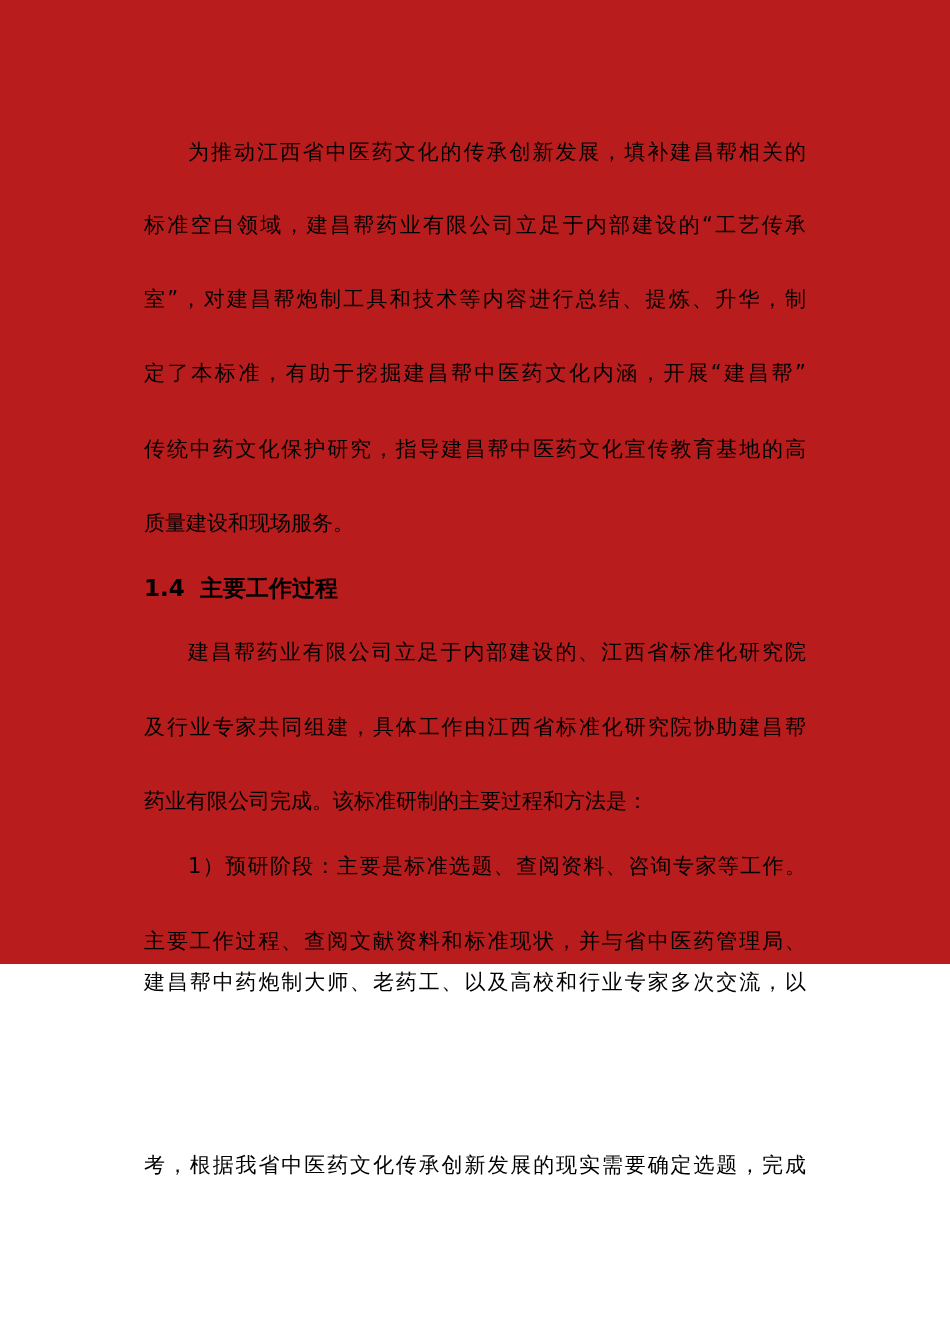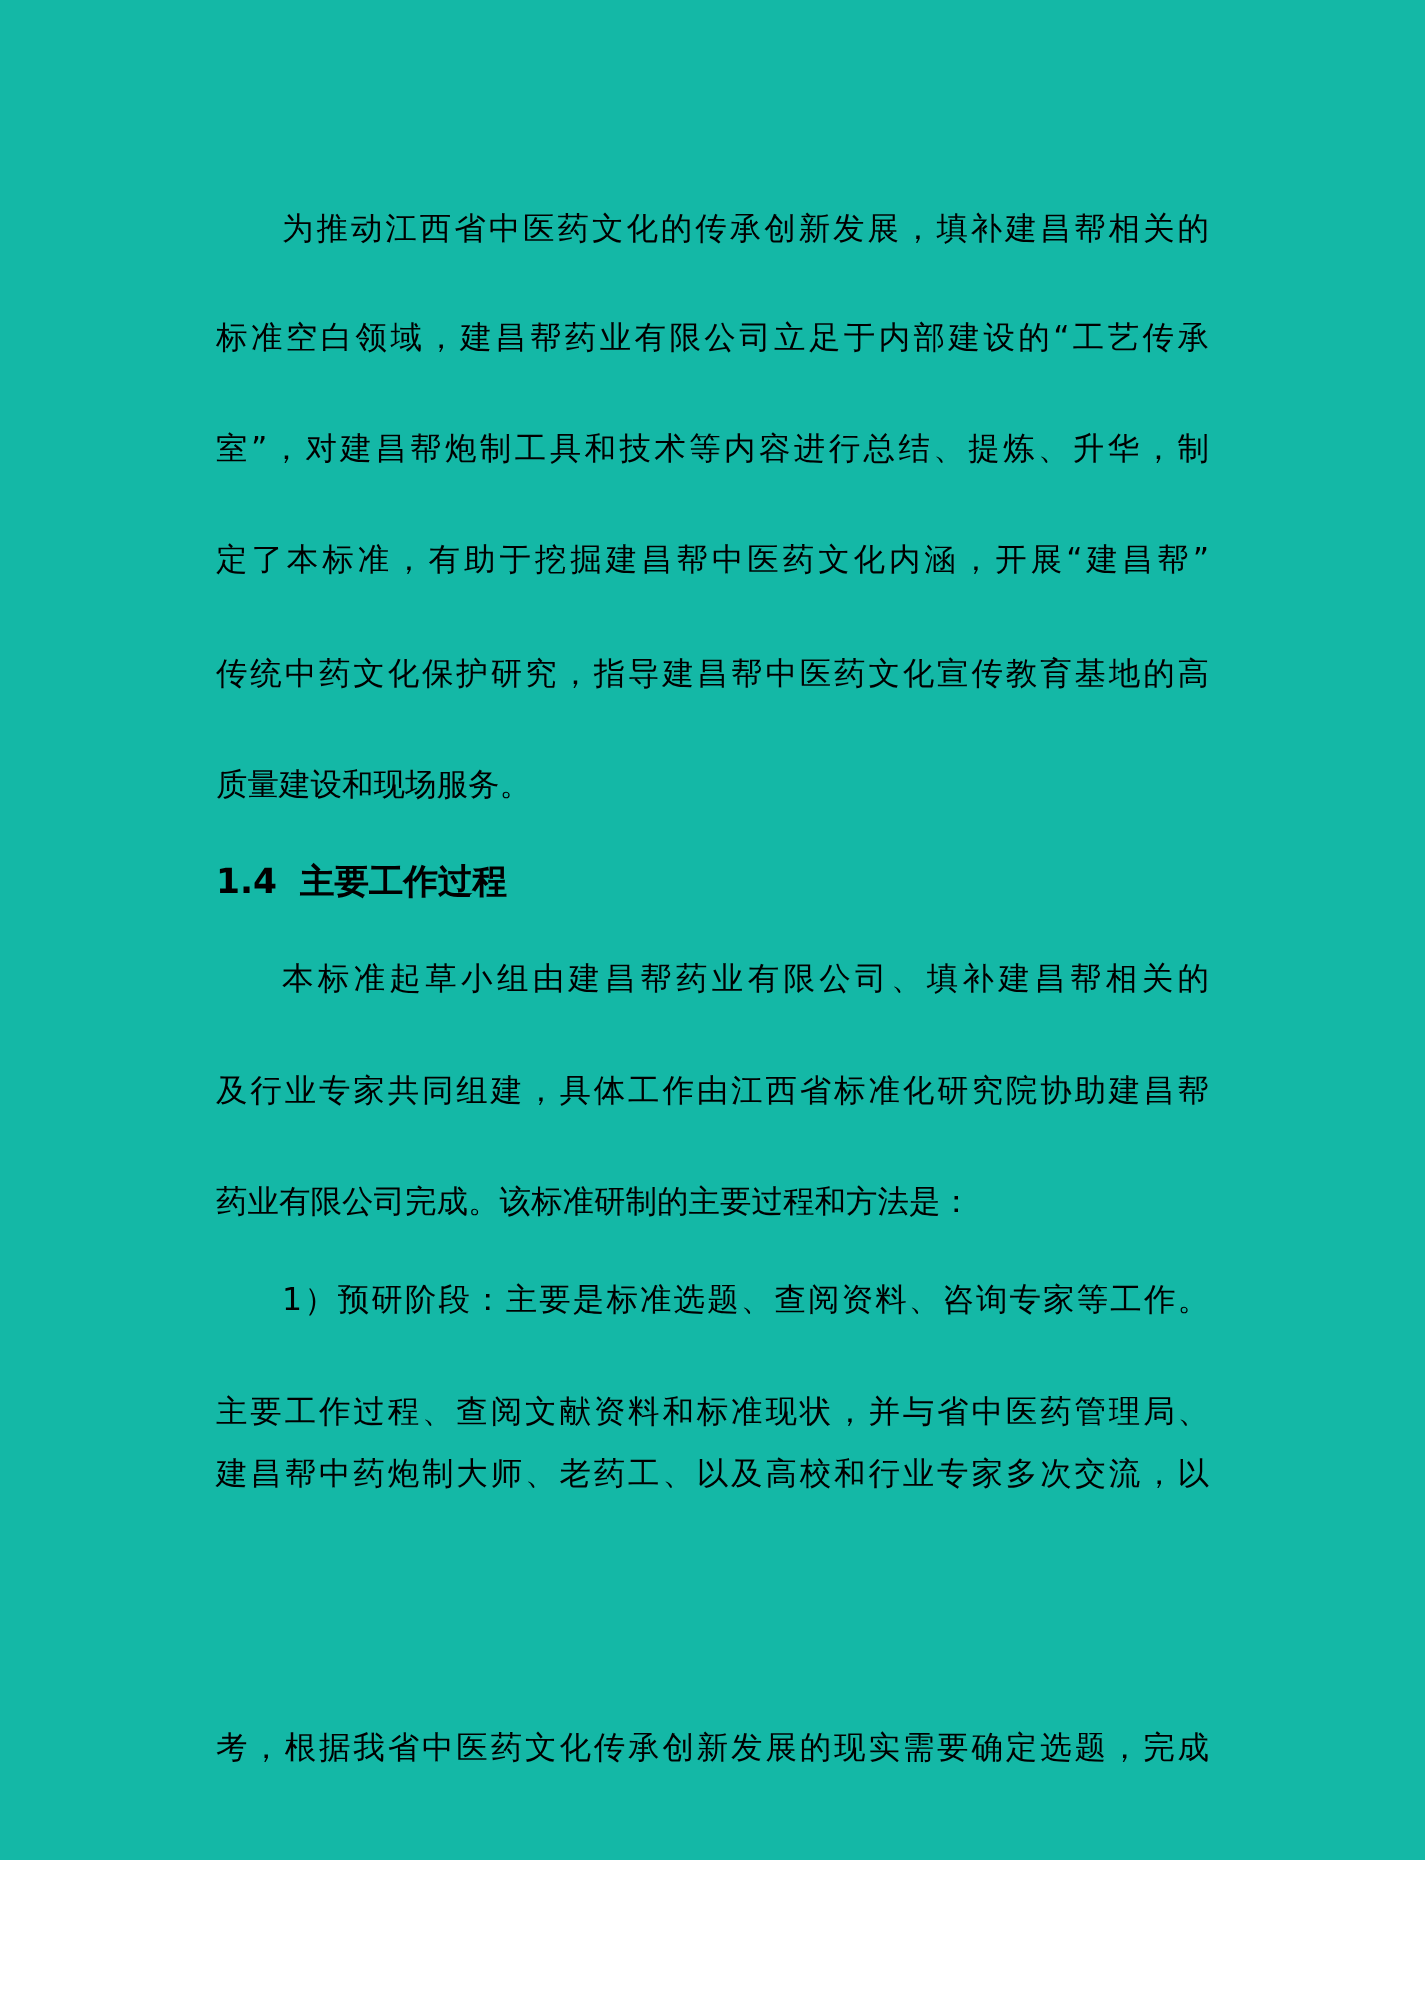--- a/index.html
+++ b/index.html
@@ -1,18 +1,18 @@
 <!DOCTYPE html>
 <html><head>
 <meta charset="utf-8">
 <style>
   html, body { margin: 0; padding: 0; background: #ffffff; }
   body { width: 950px; height: 1344px; position: relative; overflow: hidden;
          font-family: "DejaVu Sans", "Liberation Sans", sans-serif; color: #000; }
-  .page { position: absolute; left: 0; top: 0; width: 950px; height: 1240px; background: #14b8a6; }
+  .page { position: absolute; left: 0; top: 0; width: 950px; height: 964px; background: #b91c1c; }
   .line { position: absolute; left: 144px; width: 662px; height: 30px; line-height: 30px;
           font-size: 21px; white-space: nowrap; text-align: justify; text-align-last: justify;
           letter-spacing: 0px; }
   .line.indent { left: 188px; width: 618px; }
   .line.last { text-align-last: left; }
   .heading { position: absolute; left: 144px; height: 30px; line-height: 30px;
              font-size: 23px; font-weight: bold; white-space: nowrap; }
   .heading .num { display: inline-block; width: 56px; }
 </style>
 </head>
@@ -24,21 +24,21 @@
   <div class="line" style="top:210px">标准空白领域，建昌帮药业有限公司立足于内部建设的“工艺传承</div>
   <div class="line" style="top:358px">定了本标准，有助于挖掘建昌帮中医药文化内涵，开展“建昌帮”</div>
   <div class="line" style="top:284px">室”，对建昌帮炮制工具和技术等内容进行总结、提炼、升华，制</div>
   <div class="line last" style="top:508px">质量建设和现场服务。</div>
   <div class="line" style="top:434px">传统中药文化保护研究，指导建昌帮中医药文化宣传教育基地的高</div>
 
   <div class="heading" style="top:573px">
     <span class="num">1.4</span><span>主要工作过程</span>
   </div>
 
-  <div class="line indent" style="top:637px">本标准起草小组由建昌帮药业有限公司、填补建昌帮相关的</div>
+  <div class="line indent" style="top:637px">建昌帮药业有限公司立足于内部建设的、江西省标准化研究院</div>
   <div class="line" style="top:712px">及行业专家共同组建，具体工作由江西省标准化研究院协助建昌帮</div>
   <div class="line last" style="top:786px">药业有限公司完成。该标准研制的主要过程和方法是：</div>
 
   <div class="line indent" style="top:851px">1）预研阶段：主要是标准选题、查阅资料、咨询专家等工作。</div>
   <div class="line" style="top:926px">主要工作过程、查阅文献资料和标准现状，并与省中医药管理局、</div>
   <div class="line" style="top:967px">建昌帮中药炮制大师、老药工、以及高校和行业专家多次交流，以</div>
   <div class="line" style="top:1150px">考，根据我省中医药文化传承创新发展的现实需要确定选题，完成</div>
 
 </div>
 

